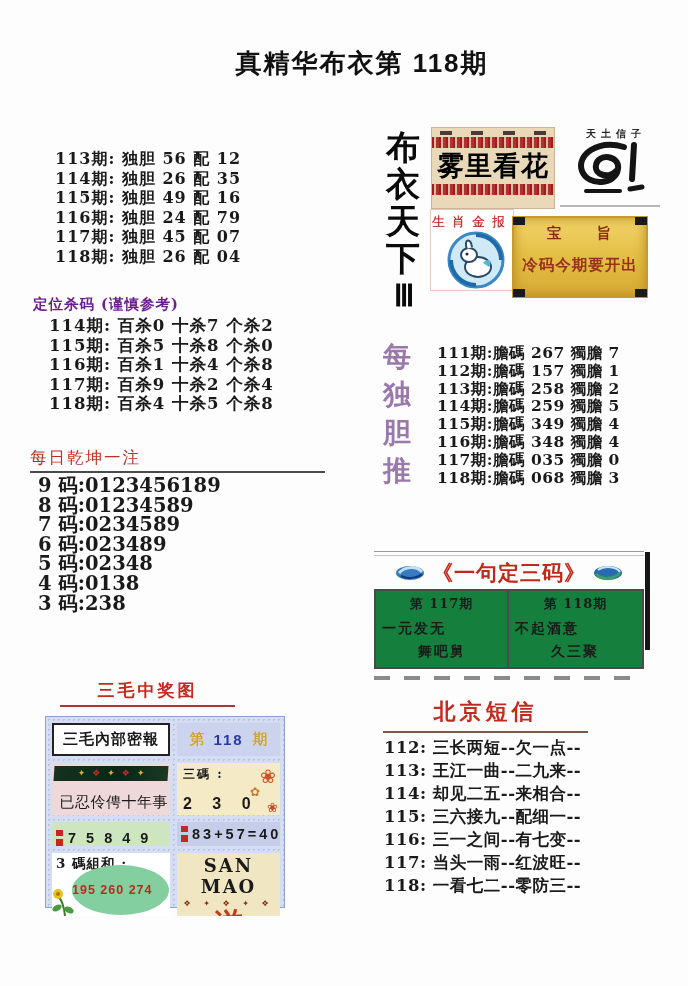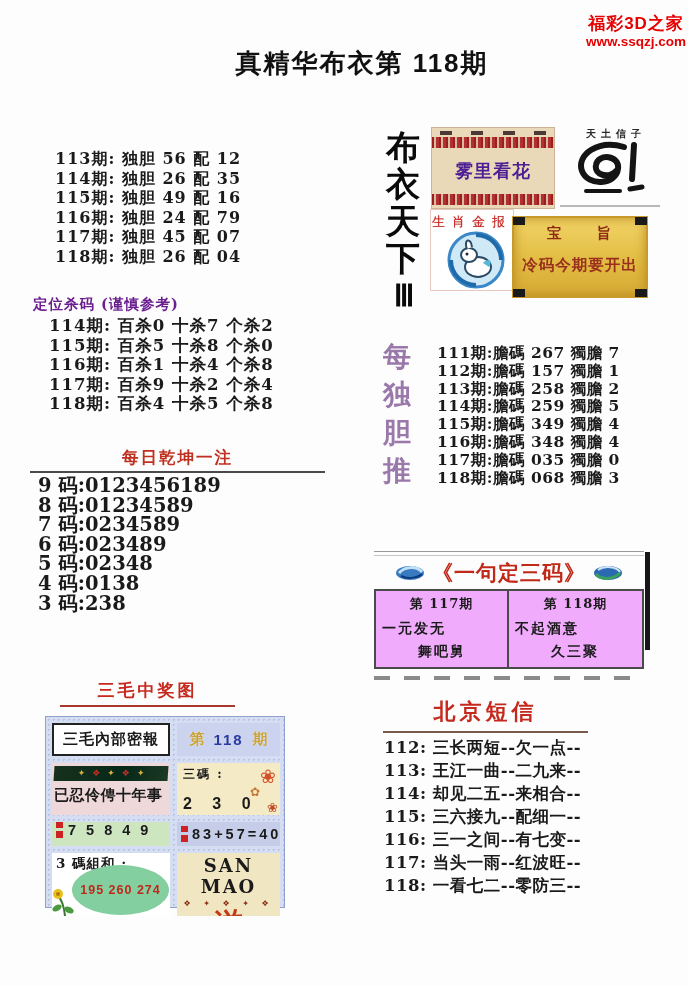--- a/index.html
+++ b/index.html
@@ -12,73 +12,73 @@
   .logo .l1{font-size:17px;letter-spacing:1px;}
   .logo .l2{font-size:13.5px;}
   .title{left:36px;top:46px;width:652px;text-align:center;font-size:26px;font-weight:bold;letter-spacing:2px;
          font-family:"Liberation Sans",sans-serif;color:#111;}
 
   
   .dudan-list{left:55px;top:149px;font-size:16px;font-weight:600;line-height:19.6px;letter-spacing:1px;}
   .kill-header{left:33px;top:295px;font-size:14.5px;font-weight:bold;color:#6b1f8f;letter-spacing:1px;}
   .kill-list{left:49px;top:316px;font-size:16.5px;font-weight:600;line-height:19.6px;letter-spacing:1px;}
   .qiankun{left:30px;top:447px;width:295px;}
-  .qiankun-header{color:#c03020;font-weight:bold;font-size:16.5px;text-align:center;letter-spacing:2px;
+  .qiankun-header{color:#c03020;font-weight:normal;font-size:16.5px;text-align:left;letter-spacing:2px;
                   border-bottom:2px solid #4a4a4a;padding-bottom:2px;}
   .qiankun-list{padding-left:8px;font-size:19.5px;font-weight:bold;line-height:19.6px;margin-top:3px;}
 
   
   .sanmao-title{left:60px;top:679px;width:175px;text-align:center;color:#c5281c;font-weight:bold;font-size:17px;
                 letter-spacing:3px;border-bottom:2px solid #a8372c;padding-bottom:3px;}
   .card{left:45px;top:716px;width:240px;height:192px;background:#d4ddf2;border:1px solid #90a0cc;
         background-image:radial-gradient(#b6c2e2 1px,transparent 1px);background-size:5px 5px;padding:6px;box-sizing:border-box;}
   .card-grid{display:grid;grid-template-columns:118px 103px;grid-template-rows:33px 52px 24px 63px;gap:7px;height:100%;}
   .cell{overflow:hidden;position:relative;}
   .c-report{background:#fff;border:2px solid #222;display:flex;align-items:center;justify-content:center;
             font-size:15px;font-weight:bold;letter-spacing:1px;}
   .c-issue{background:#ccd3ee;display:flex;align-items:center;justify-content:center;gap:9px;font-weight:bold;}
   .c-issue .gold{color:#c9a23a;font-size:15px;text-shadow:0 0 1px #fff;}
   .c-issue .num{color:#2a3aa0;font-size:15px;letter-spacing:2px;font-family:"Liberation Sans",sans-serif;}
   .c-poem{background:#eed8da;padding:3px 2px 0 2px;}
   .ribbon{height:15px;background:linear-gradient(100deg,#17321e,#062818 60%,#1c3a24);transform:skewX(-4deg);
           display:flex;align-items:center;justify-content:center;gap:7px;color:#d8b040;font-size:9px;line-height:9px;}
   .ribbon .r2{color:#c03028;}
-  .poem-text{font-size:15px;font-weight:bold;margin-top:5px;text-align:left;letter-spacing:0.5px;}
+  .poem-text{font-size:15px;font-weight:normal;margin-top:12px;text-align:right;letter-spacing:0.5px;}
   .c-sanma{background:#f4ebc6;padding:3px 0 0 6px;}
   .sanma-label{font-size:12px;font-weight:bold;letter-spacing:2px;}
   .sanma-value{font-size:16px;font-weight:bold;letter-spacing:8px;margin-top:12px;font-family:"Liberation Sans",sans-serif;}
   .flower{position:absolute;color:#d4502a;}
   .f1{right:4px;top:2px;font-size:19px;}
   .f2{right:20px;top:22px;font-size:12px;color:#c87830;}
   .f3{right:2px;bottom:0px;font-size:13px;color:#c04a28;}
-  .c-wuma{background:#cde6c0;display:flex;align-items:flex-start;gap:5px;padding-left:4px;}
+  .c-wuma{background:#cde6c0;display:flex;align-items:flex-end;gap:5px;padding-left:4px;}
   .c-sum{background:#c5cde9;display:flex;align-items:center;gap:4px;padding-left:4px;}
   .tinyred{display:inline-block;width:7px;height:16px;background:
            linear-gradient(#c22 0 6px,transparent 6px 9px,#c22 9px 15px);flex:0 0 auto;}
   .strip-num{font-size:14.5px;font-weight:bold;letter-spacing:3px;font-family:"Liberation Sans",sans-serif;}
   .c-zuhe{background:#fff;padding:2px 0 0 4px;}
   .zuhe-label{font-size:13.5px;font-weight:bold;letter-spacing:1px;}
   .ellipse{position:absolute;right:1px;bottom:1px;width:97px;height:50px;background:#84cfa0;border-radius:50%;
-           display:flex;align-items:center;justify-content:center;}
+           display:flex;align-items:center;}
   .zuhe-value{color:#c0281c;font-weight:bold;font-size:12.5px;letter-spacing:1px;font-family:"Liberation Sans",sans-serif;}
   .c-en{background:#f1e6c2;text-align:center;padding-top:2px;}
   .en-text{font-size:18px;font-weight:bold;letter-spacing:2px;font-family:"DejaVu Serif",serif;}
   .en-deco{color:#8a2a10;font-size:8px;letter-spacing:5px;margin-top:2px;}
   .big-char{color:#c23a18;font-size:29px;font-weight:bold;line-height:30px;transform:rotate(-4deg);display:inline-block;}
 
   
   .buyi{left:383px;top:129px;width:40px;text-align:center;font-family:"Liberation Sans",sans-serif;
         font-weight:800;font-size:34px;line-height:37px;color:#0a0a0a;}
   .buyi .roman{font-size:30px;letter-spacing:-2px;}
   .wuli-box{left:431px;top:127px;width:124px;height:82px;background:#ead9b8;border:1px solid #cbb393;box-sizing:border-box;}
   .tiny-marks{height:8px;margin:1px 8px 0 8px;display:flex;justify-content:space-between;align-items:center;}
   .tiny-marks i{display:block;width:12px;height:4px;background:#4a3a38;}
   .redstrip{height:11px;background:repeating-linear-gradient(90deg,#9e1e1e 0 2px,#d9b9a0 2px 4px,#b13030 4px 7px);}
-  .wuli-text{height:46px;display:flex;align-items:center;justify-content:center;color:#4c1d95;
-             font-size:18px;font-weight:bold;letter-spacing:1px;}
+  .wuli-text{height:36px;display:flex;align-items:center;justify-content:center;color:#000000;
+             font-size:27px;font-weight:bold;letter-spacing:1px;}
   .tianzi{left:566px;top:127px;width:100px;text-align:center;font-size:10px;font-weight:bold;letter-spacing:5px;color:#2a2a2a;}
   .squiggle{left:572px;top:139px;}
   .divider{left:560px;top:205px;width:100px;height:2px;background:#b8b8b8;}
   .shengxiao-box{left:430px;top:209px;width:84px;height:82px;background:#fff;border:1px solid #e8c8c0;box-sizing:border-box;}
   .shengxiao-text{color:#c02020;font-weight:normal;font-size:13px;letter-spacing:7px;text-align:center;margin-top:3px;
                   text-shadow:0 0 1px #f0a090;}
   .rabbit{left:447px;top:231px;}
   .gold-box{left:512px;top:216px;width:136px;height:82px;box-sizing:border-box;
             background:linear-gradient(180deg,#f2d468,#e2bc42 55%,#d6aa34);
             border:2px solid #c89a2c;box-shadow:inset 0 0 12px #b88a20;}
@@ -87,42 +87,38 @@
   .bao-text{text-align:center;color:#99301e;font-weight:bold;font-size:15.5px;margin-top:12px;letter-spacing:1px;}
 
   .dudan-vert{left:379px;top:338px;width:36px;height:152px;overflow:hidden;text-align:center;
               color:#9a78aa;font-weight:bold;font-size:28px;line-height:38px;}
   .danma-list{left:437px;top:344px;font-size:15.5px;font-weight:bold;line-height:17.8px;letter-spacing:0.5px;}
 
   .yiju{left:374px;top:551px;width:270px;}
   .yiju-topline{height:3px;border-top:1px solid #999;border-bottom:1px solid #c4c4c4;}
   .yiju-header{height:33px;display:flex;align-items:center;justify-content:center;gap:7px;}
   .yiju-title{color:#c02818;font-size:21px;font-weight:bold;letter-spacing:1px;}
-  .yiju-table{border:2px solid #4a4a4a;display:grid;grid-template-columns:1fr 1fr;background:#f0abfc;}
+  .yiju-table{border:2px solid #4a4a4a;display:grid;grid-template-columns:1fr 1fr;background:#15803d;}
   .yiju-col{padding:4px 6px 6px 6px;}
   .yiju-col.first{border-right:2px solid #4a4a4a;}
   .yiju-issue{font-size:13px;font-weight:bold;text-align:center;letter-spacing:1px;}
   .yiju-l1{font-size:14px;font-weight:bold;margin-top:7px;letter-spacing:2px;}
   .yiju-l2{font-size:14px;font-weight:bold;margin-top:5px;padding-left:36px;letter-spacing:2px;}
   .yiju-dashes{margin-top:7px;height:4px;background:repeating-linear-gradient(90deg,#8a8a8a 0 16px,transparent 16px 30px);}
   .fold-bar{left:645px;top:552px;width:5px;height:98px;background:#161616;}
 
   .bj-header{left:383px;top:697px;width:205px;text-align:center;color:#c5281c;font-size:22px;font-weight:bold;
              letter-spacing:4px;border-bottom:2px solid #7a5a4a;padding-bottom:4px;}
   .bj-list{left:384px;top:736px;font-size:16.5px;font-weight:bold;line-height:23px;letter-spacing:0.5px;}
 </style>
 </head>
 <body>
 
 <div id="page">
 
-  <div class="abs logo">
-    <div class="l1">福彩3D之家</div>
-    <div class="l2">www.ssqzj.com</div>
-  </div>
 
   <div class="abs title">真精华布衣第 118期</div>
 
   <div class="abs dudan-list">
     <div>113期: 独胆 56 配 12</div>
     <div>114期: 独胆 26 配 35</div>
     <div>115期: 独胆 49 配 16</div>
     <div>116期: 独胆 24 配 79</div>
     <div>117期: 独胆 45 配 07</div>
     <div>118期: 独胆 26 配 04</div>

